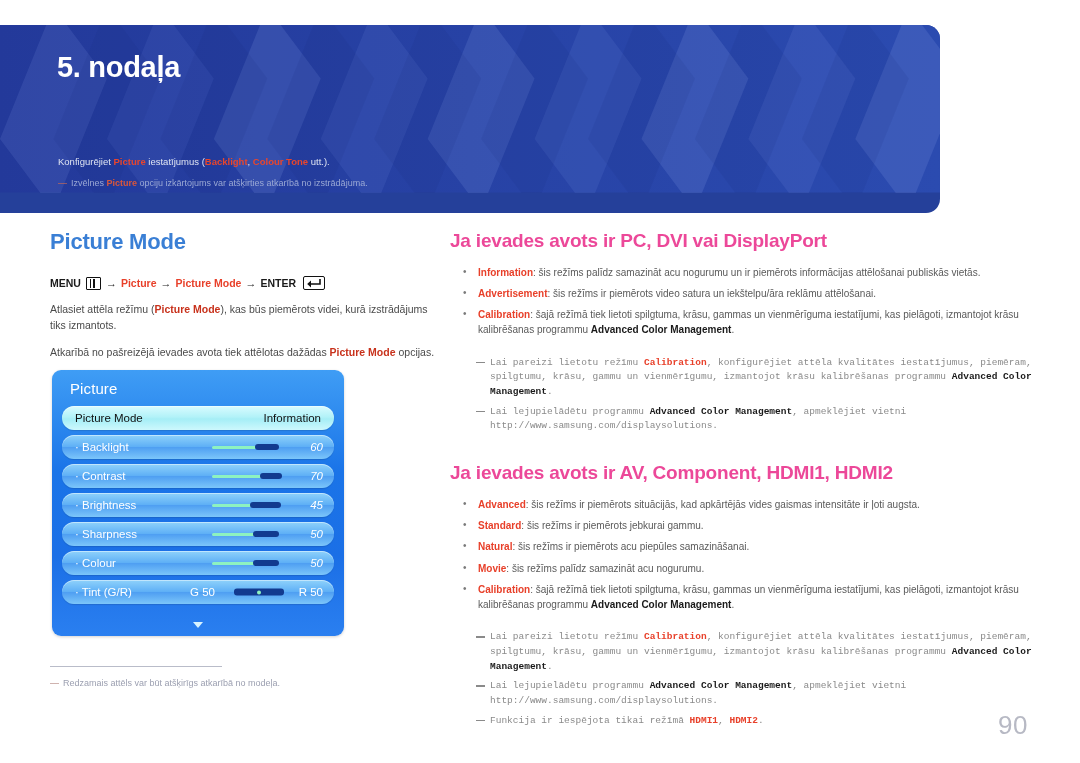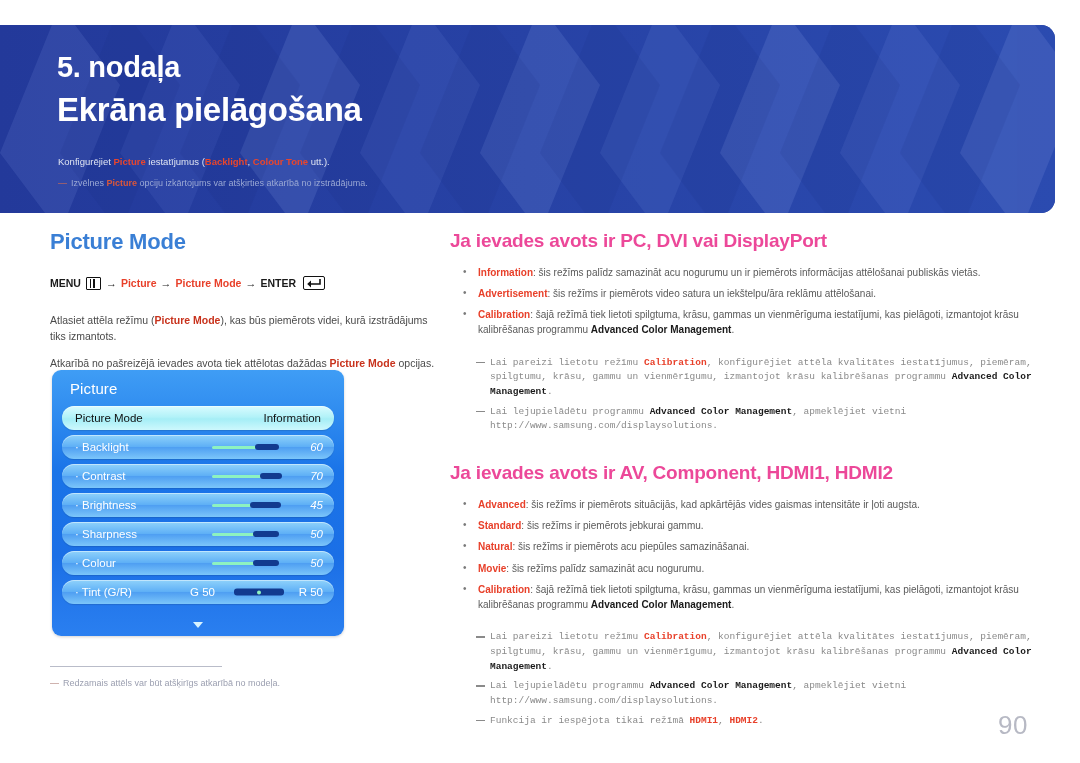--- a/index.html
+++ b/index.html
@@ -19,21 +19,21 @@
     width: 1080px;
     height: 763px;
     background: #ffffff;
   }
 
   
   .banner {
     position: absolute;
     left: 0;
     top: 25px;
-    width: 1055px;
+    width: 940px;
     height: 188px;
     background: #25409a;
     border-radius: 0 14px 14px 0;
     overflow: hidden;
   }
   .banner-pattern {
     position: absolute;
     inset: 0;
     opacity: 1;
   }
@@ -101,21 +101,21 @@
     font-weight: bold;
     color: #3a7fd5;
     letter-spacing: -0.2px;
     line-height: 1.1;
     margin: 0 0 22px 0;
   }
   .menu-path {
     font-size: 10.5px;
     font-weight: bold;
     color: #1a1a1a;
-    margin-bottom: 22px;
+    margin-bottom: 11px;
     display: flex;
     align-items: center;
     gap: 4px;
     white-space: nowrap;
   }
   .menu-path .red { color: #e8402a; }
   .menu-path .arrow { font-size: 11px; color: #1a1a1a; font-weight: normal; }
   .icon-menu {
     display: inline-block;
     width: 13px;
@@ -421,21 +421,20 @@
         <polygon points="360,-20 420,60 360,208 300,128" fill="#1b2c7a"></polygon>
         <polygon points="480,-20 540,60 480,208 420,128" fill="#1b2c7a"></polygon>
         <polygon points="600,-20 660,60 600,208 540,128" fill="#1b2c7a"></polygon>
         <polygon points="720,-20 780,60 720,208 660,128" fill="#1b2c7a"></polygon>
         <polygon points="840,-20 900,60 840,208 780,128" fill="#1b2c7a"></polygon>
         <polygon points="960,-20 1020,60 960,208 900,128" fill="#1b2c7a"></polygon>
       </g>
     </svg>
     <div class="banner-inner">
       <div class="chapter-no">5. nodaļa</div>
-      <div class="chapter-title">Ekrāna pielāgošana</div>
       <div class="banner-desc"><span>Konfigurējiet </span><span class="kw-red-dim">Picture</span><span> iestatījumus (</span><span class="kw-red-dim">Backlight</span><span>, </span><span class="kw-red-dim">Colour Tone</span><span> utt.).</span></div>
       <div class="banner-note"><span class="dash">―</span><span>Izvēlnes </span><span class="kw-red-dim2">Picture</span><span> opciju izkārtojums var atšķirties atkarībā no izstrādājuma.</span></div>
     </div>
   </div>
 
   <div class="left-col">
     <h2 class="sec-title">Picture Mode</h2>
 
     <div class="menu-path">
       <span>MENU</span>

